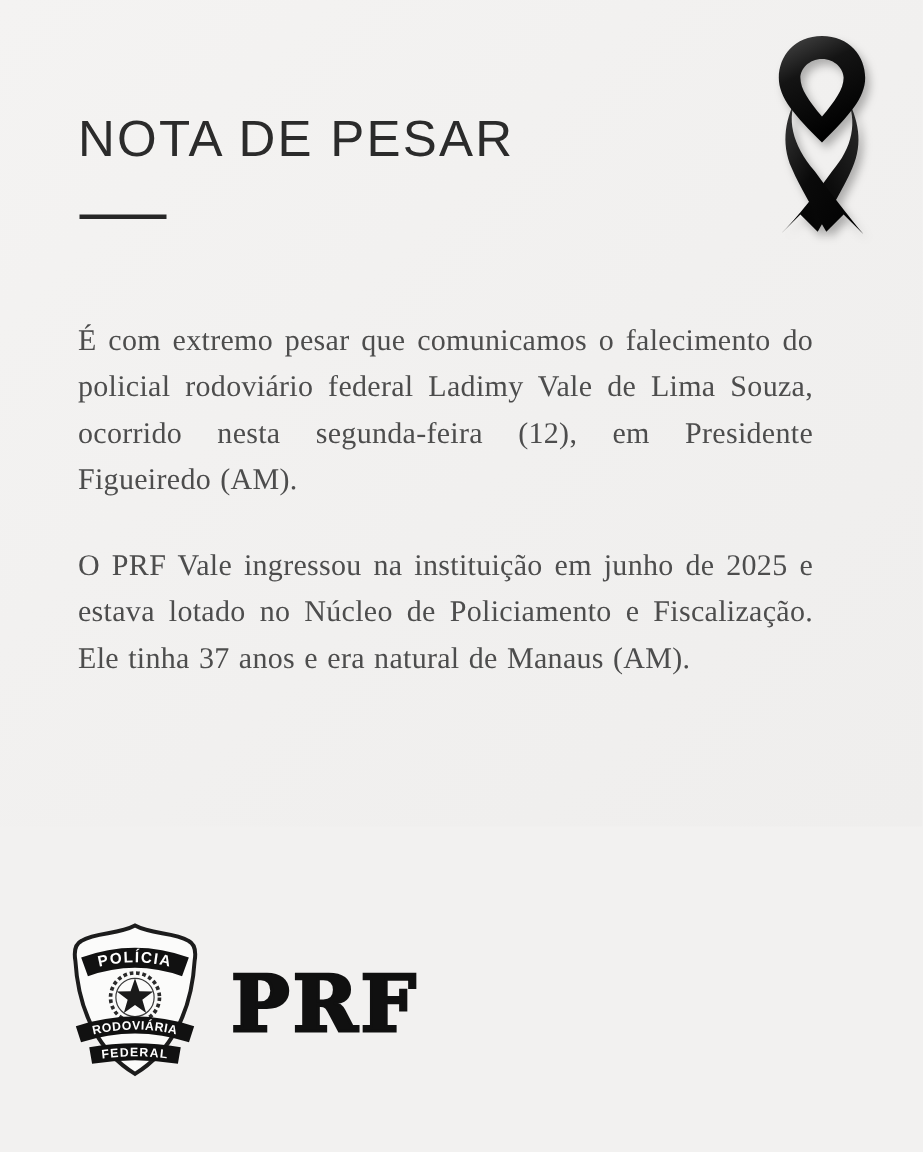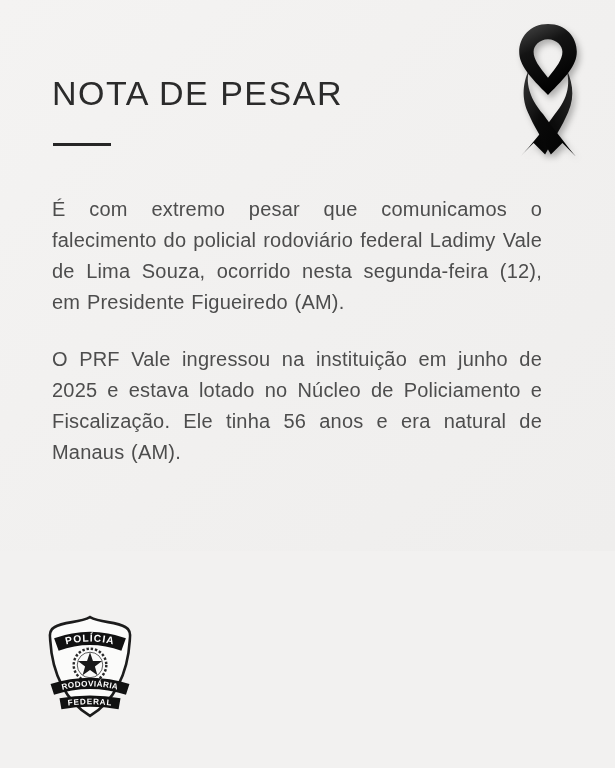--- a/index.html
+++ b/index.html
@@ -30,22 +30,23 @@
     letter-spacing:1.5px;
     color:#2b2b2b;
     line-height:1;
   }
   .dash{
     margin:33px 0 0 53px;
     width:58px;height:3px;
     background:#262626;
   }
   .paragraphs{
-    margin:48px 0 0 52px;
+    margin:66px 0 0 52px;
     width:490px;
+    font-family:Liberation Serif, serif;
   }
   .paragraphs p{
     margin:0 0 26px 0;
     font-size:20px;
     line-height:31px;
     letter-spacing:0.2px;
     word-spacing:1px;
     color:#4d4d4d;
     text-align:justify;
   }
@@ -91,21 +92,21 @@
       <path fill-rule="evenodd" fill="url(#rg3)" d="M55,2 C36,2 25,16 25,31 C25,45 36,57 55,76 C74,57 85,45 85,31 C85,16 74,2 55,2 Z
                M55,18 C46,18 40,25 40,31 C40,39 46,47 55,58 C64,47 70,39 70,31 C70,25 64,18 55,18 Z"></path>
     </svg>
   </div>
 
   <h1 class="title">NOTA DE PESAR</h1>
   <div class="dash"></div>
 
   <div class="paragraphs">
     <p>É com extremo pesar que comunicamos o falecimento do policial rodoviário federal Ladimy Vale de Lima Souza, ocorrido nesta segunda-feira (12), em Presidente Figueiredo (AM).</p>
-    <p>O PRF Vale ingressou na instituição em junho de 2025 e estava lotado no Núcleo de Policiamento e Fiscalização. Ele tinha 56 anos e era natural de Manaus (AM).</p>
+    <p>O PRF Vale ingressou na instituição em junho de 2025 e estava lotado no Núcleo de Policiamento e Fiscalização. Ele tinha 37 anos e era natural de Manaus (AM).</p>
   </div>
 
   <div class="footer">
 
     <div class="badge">
       <svg width="92" height="106" viewBox="0 0 90 104">
         <defs>
           <path id="arcTop" d="M12,33 Q45,21 78,33" fill="none"></path>
           <path id="arcMid" d="M8,77 Q45,65 82,77" fill="none"></path>
           <path id="arcBot" d="M16,91 Q45,86 74,91" fill="none"></path>
@@ -127,15 +128,20 @@
           <textPath href="#arcMid" startOffset="50%" text-anchor="middle">RODOVIÁRIA</textPath>
         </text>
 
         <path d="M16,88 Q45,83 74,88" fill="none" stroke="#111111" stroke-width="11"></path>
         <text font-family="Liberation Sans, sans-serif" font-size="8" font-weight="bold" fill="#ffffff" letter-spacing="0.8">
           <textPath href="#arcBot" startOffset="50%" text-anchor="middle">FEDERAL</textPath>
         </text>
       </svg>
     </div>
 
+    <div class="wordmark">
+      <svg width="140" height="60" viewBox="0 0 140 60">
+        <text x="2" y="50" font-family="DejaVu Serif, serif" font-size="52" font-weight="bold" fill="#101010" stroke="#101010" stroke-width="2" letter-spacing="2">PRF</text>
+      </svg>
+    </div>
 
   </div>
 </div>
 
 </body></html>

